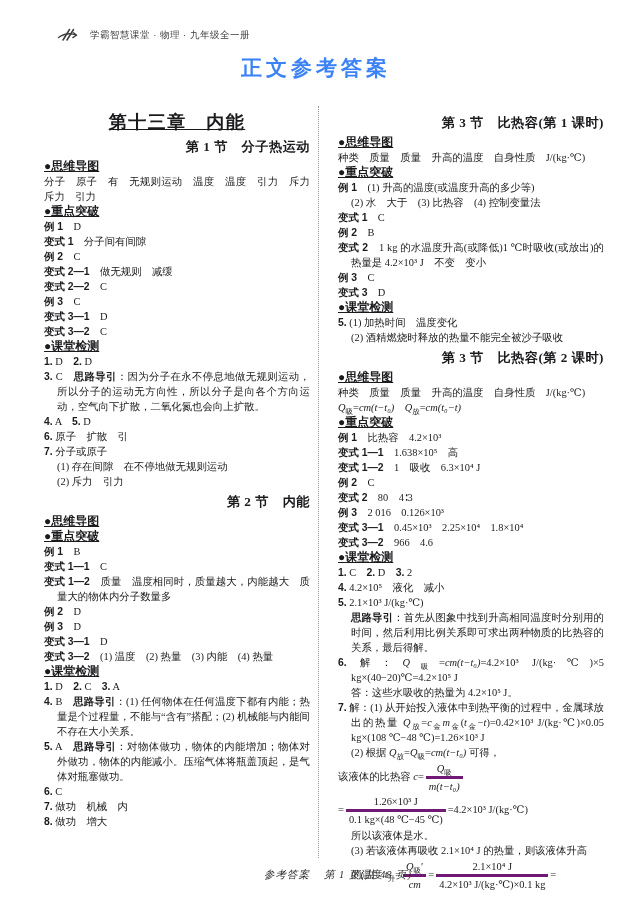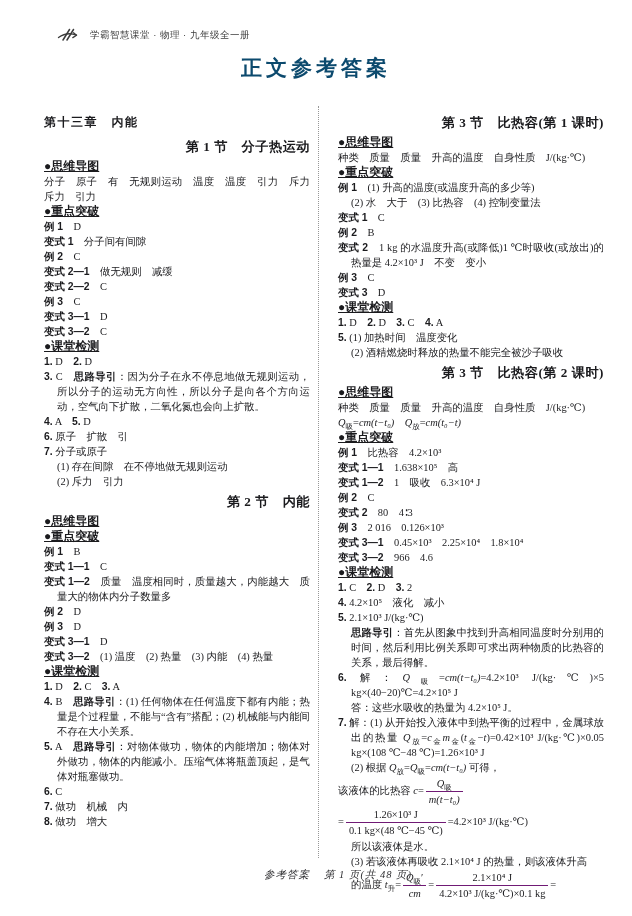--- a/index.html
+++ b/index.html
@@ -5,40 +5,40 @@
   html,body{margin:0;padding:0;background:#e8e8e8;}
   .page{position:relative;width:632px;height:916px;margin:0 auto;background:#ffffff;overflow:hidden;
         font-family:"Liberation Serif","DejaVu Serif",serif;color:#1b1b1e;}
   
   .header{position:absolute;top:27px;left:56px;display:flex;align-items:center;gap:6px;
           font-family:"Liberation Sans","DejaVu Sans",sans-serif;font-size:9.5px;color:#3c3c3c;letter-spacing:.5px;}
   .logo{flex:0 0 auto;}
   
   .title{position:absolute;top:54px;left:0;width:100%;margin:0;text-align:center;
          font-family:"Liberation Sans","DejaVu Sans",sans-serif;font-weight:bold;
-         font-size:21px;letter-spacing:4px;color:#0c4a6e;}
+         font-size:21px;letter-spacing:4px;color:#3b82f6;}
   
   .columns{position:absolute;top:110px;left:44px;display:flex;gap:28px;}
   .col{width:266px;font-size:10.4px;line-height:15px;text-align:justify;}
   .divider{position:absolute;left:318px;top:106px;height:752px;border-left:1px dotted #979797;}
   
   .bl{margin:0;}
-  .bl.h1{text-align:left;font-weight:bold;font-size:12px;line-height:21px;margin:2px 0 5px;letter-spacing:1.5px;}
+  .bl.h1{text-align:center;font-weight:bold;font-size:18px;line-height:21px;margin:2px 0 5px;letter-spacing:1.5px;text-decoration:underline;}
   .bl.h2{text-align:right;font-weight:bold;font-size:13.2px;line-height:18px;margin:4px 0 3px;letter-spacing:.5px;}
   .bl.bullet{font-family:"Liberation Sans","DejaVu Sans",sans-serif;font-weight:bold;font-size:12px;line-height:15px;text-decoration:underline;}
   .bl.p{}
   .hang{padding-left:13px;text-indent:-13px;}
   .ind{padding-left:13px;}
   .bd{font-family:"Liberation Sans","DejaVu Sans",sans-serif;font-weight:bold;}
   .it{font-style:italic;}
   sub.sb{font-size:7.5px;line-height:0;}
   
   .bl.eq{margin:2px 0;line-height:14px;}
   .frac{display:inline-block;vertical-align:middle;text-align:center;margin:0 2px;line-height:13px;}
-  .frac .num{display:block;border-bottom:1px solid #701a75;padding:0 3px 1px;}
+  .frac .num{display:block;border-bottom:3px solid #701a75;padding:0 3px 1px;}
   .frac .den{display:block;padding:1px 3px 0;}
   
   .footer{position:absolute;top:868px;left:0;width:632px;text-align:center;font-size:10.5px;
           font-style:italic;color:#2e2e31;letter-spacing:1px;transform:translateX(22px);}
   .footer .sep{display:inline-block;width:14px;}
 </style>
 </head>
 <body>
 
 <div class="page">
@@ -104,21 +104,20 @@
         <div class="bl p"><span class="">种类　质量　质量　升高的温度　自身性质　J/(kg·℃)</span></div>
         <div class="bl bullet"><span class="">●重点突破</span></div>
         <div class="bl p hang"><span class="bd">例 1</span><span class="">　(1) 升高的温度(或温度升高的多少等)</span></div>
         <div class="bl p ind"><span class="">(2) 水　大于　(3) 比热容　(4) 控制变量法</span></div>
         <div class="bl p"><span class="bd">变式 1</span><span class="">　C</span></div>
         <div class="bl p"><span class="bd">例 2</span><span class="">　B</span></div>
         <div class="bl p hang"><span class="bd">变式 2</span><span class="">　1 kg 的水温度升高(或降低)1 ℃时吸收(或放出)的热量是 4.2×10³ J　不变　变小</span></div>
         <div class="bl p"><span class="bd">例 3</span><span class="">　C</span></div>
         <div class="bl p"><span class="bd">变式 3</span><span class="">　D</span></div>
         <div class="bl bullet"><span class="">●课堂检测</span></div>
-        <div class="bl p"><span class="bd">1.</span><span class=""> D　</span><span class="bd">2.</span><span class=""> D　</span><span class="bd">3.</span><span class=""> C　</span><span class="bd">4.</span><span class=""> A</span></div>
         <div class="bl p"><span class="bd">5.</span><span class=""> (1) 加热时间　温度变化</span></div>
         <div class="bl p ind"><span class="">(2) 酒精燃烧时释放的热量不能完全被沙子吸收</span></div>
         <div class="bl h2"><span class="">第 3 节　比热容(第 2 课时)</span></div>
         <div class="bl bullet"><span class="">●思维导图</span></div>
         <div class="bl p"><span class="">种类　质量　质量　升高的温度　自身性质　J/(kg·℃)</span></div>
         <div class="bl p"><span class="it">Q</span><sub class="sb">吸</sub><span class="">=</span><span class="it">cm(t−t₀)</span><span class="">　</span><span class="it">Q</span><sub class="sb">放</sub><span class="">=</span><span class="it">cm(t₀−t)</span></div>
         <div class="bl bullet"><span class="">●重点突破</span></div>
         <div class="bl p"><span class="bd">例 1</span><span class="">　比热容　4.2×10³</span></div>
         <div class="bl p"><span class="bd">变式 1—1</span><span class="">　1.638×10⁵　高</span></div>
         <div class="bl p"><span class="bd">变式 1—2</span><span class="">　1　吸收　6.3×10⁴ J</span></div>

